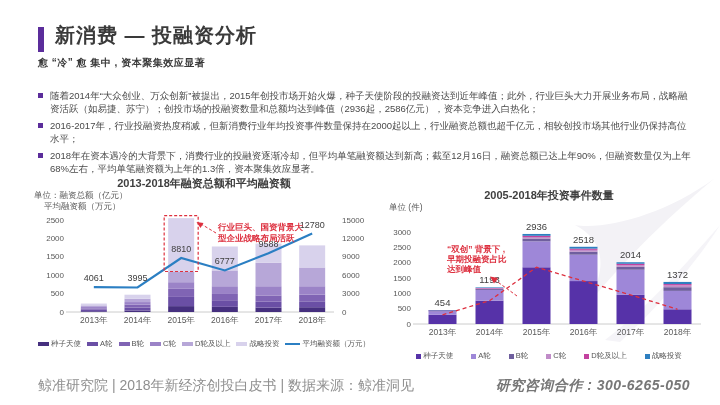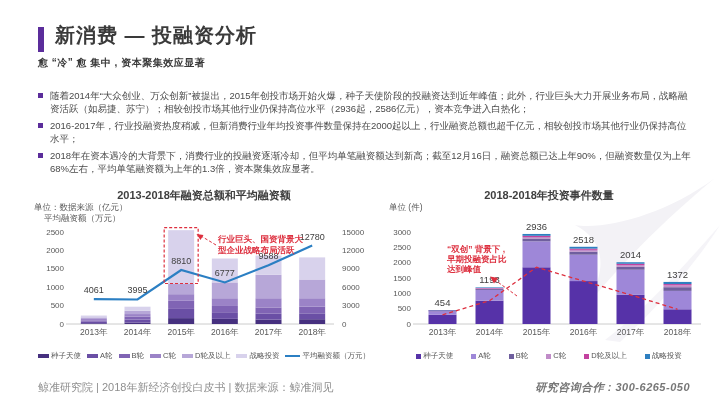--- a/index.html
+++ b/index.html
@@ -4,69 +4,69 @@
 <style>
   html,body{margin:0;padding:0;background:#ffffff;}
   .slide{position:relative;width:720px;height:405px;background:#ffffff;overflow:hidden;
          font-family:"Liberation Sans","DejaVu Sans",sans-serif;color:#3c3c3c;}
   .accent{position:absolute;left:38px;top:27px;width:6px;height:25px;background:#5B2D9B;}
   .title{position:absolute;left:55px;top:22px;margin:0;font-size:20px;font-weight:bold;color:#3a3a3a;letter-spacing:1px;}
   .subtitle{position:absolute;left:38px;top:56px;margin:0;font-size:10px;font-weight:bold;color:#3a3a3a;letter-spacing:.5px;}
   .bullets{position:absolute;left:38px;top:89px;width:655px;}
   .bullet{display:flex;margin-bottom:4px;font-size:9.5px;line-height:13px;color:#4a4a4a;}
   .bullet .marker{flex:0 0 auto;width:5px;height:5px;background:#5B2D9B;margin:4px 7px 0 0;}
-  .chartL{position:absolute;left:28px;top:188px;width:352px;}
+  .chartL{position:absolute;left:28px;top:176px;width:352px;}
   .chartR{position:absolute;left:383px;top:188px;width:332px;}
   .chart-title{text-align:center;font-size:11px;font-weight:bold;color:#3f3f3f;height:14px;}
   .units{height:22px;font-size:8.5px;color:#595959;line-height:11px;padding-left:6px;}
   .units .u2{padding-left:10px;}
   svg{display:block;}
   svg text{font-family:"Liberation Sans","DejaVu Sans",sans-serif;}
   .legend{display:flex;justify-content:center;align-items:center;margin-top:9px;font-size:7.5px;color:#555;}
   .legend .li{display:flex;align-items:center;margin:0 3px;}
   .legend .sw{display:inline-block;margin-right:2px;}
   .legR .li{margin:0 9px;}
   .footer{position:absolute;left:38px;right:30px;bottom:10px;display:flex;justify-content:space-between;
-          font-size:11px;color:#8f8f8f;}
+          font-size:14px;color:#8f8f8f;}
   .footer-right{font-style:italic;font-weight:bold;color:#777;letter-spacing:.5px;}
   .watermark{position:absolute;left:545px;top:170px;pointer-events:none;}
 </style>
 </head>
 <body>
 
 <div class="slide">
 
   <svg class="watermark" width="180" height="175" viewBox="0 0 180 175">
     <path d="M20,160 C55,120 95,70 170,8 C120,45 60,60 30,55 C70,75 60,120 20,160 Z" fill="#f3f2f6"></path>
     <path d="M60,170 C100,140 140,95 175,55 C150,95 110,140 75,172 Z" fill="#f5f4f8"></path>
   </svg>
 
   <div class="accent"></div>
   <h1 class="title">新消费 — 投融资分析</h1>
   <h2 class="subtitle">愈 “冷” 愈 集中 , 资本聚集效应显著</h2>
 
   <div class="bullets">
     <div class="bullet">
       <span class="marker"></span>
-      <span>随着2014年“大众创业、万众创新”被提出，2015年创投市场开始火爆，种子天使阶段的投融资达到近年峰值；此外，行业巨头大力开展业务布局，战略融资活跃（如易捷、苏宁）；相较创投市场其他行业仍保持高位水平（2936起，2586亿元），资本竞争进入白热化；</span>
+      <span>随着2014年“大众创业、万众创新”被提出，2015年创投市场开始火爆，种子天使阶段的投融资达到近年峰值；此外，行业巨头大力开展业务布局，战略融资活跃（如易捷、苏宁）；创投市场的投融资数量和总额均达到峰值（2936起，2586亿元），资本竞争进入白热化；</span>
     </div>
     <div class="bullet">
       <span class="marker"></span>
       <span>2016-2017年，行业投融资热度稍减，但新消费行业年均投资事件数量保持在2000起以上，行业融资总额也超千亿元，相较创投市场其他行业仍保持高位水平；</span>
     </div>
     <div class="bullet">
       <span class="marker"></span>
       <span>2018年在资本遇冷的大背景下，消费行业的投融资逐渐冷却，但平均单笔融资额达到新高；截至12月16日，融资总额已达上年90%，但融资数量仅为上年68%左右，平均单笔融资额为上年的1.3倍，资本聚集效应显著。</span>
     </div>
   </div>
 
   <div class="chartL">
     <div class="chart-title">2013-2018年融资总额和平均融资额</div>
     <div class="units">
-      <div>单位：数据来源（亿元）</div>
+      <div>单位：融资总额（亿元）</div>
       <div class="u2">平均融资额（万元）</div>
     </div>
     <svg id="svgL" width="352" height="118" viewBox="0 0 352 118">
         <line x1="38" y1="100" x2="306" y2="100" stroke="#cccccc" stroke-width="1"></line>
         <text x="36" y="102.5" text-anchor="end" font-size="8" fill="#595959">0</text>
         <text x="36" y="84.1" text-anchor="end" font-size="8" fill="#595959">500</text>
         <text x="36" y="65.69999999999999" text-anchor="end" font-size="8" fill="#595959">1000</text>
         <text x="36" y="47.300000000000004" text-anchor="end" font-size="8" fill="#595959">1500</text>
         <text x="36" y="28.89999999999999" text-anchor="end" font-size="8" fill="#595959">2000</text>
         <text x="36" y="10.5" text-anchor="end" font-size="8" fill="#595959">2500</text>
@@ -157,21 +157,21 @@
           <span>战略投资</span>
         </span>
         <span class="li">
           <span class="sw" style="width: 15px; height: 2px; background: rgb(43, 127, 195);"></span>
           <span>平均融资额（万元）</span>
         </span>
       </div>
   </div>
 
   <div class="chartR">
-    <div class="chart-title">2018-2018年投资事件数量</div>
+    <div class="chart-title">2005-2018年投资事件数量</div>
     <div class="units">
       <div>单位 (件)</div>
     </div>
     <svg id="svgR" width="332" height="118" viewBox="0 0 332 118">
         <line x1="30" y1="100" x2="318" y2="100" stroke="#cccccc" stroke-width="1"></line>
         <text x="28" y="102.5" text-anchor="end" font-size="8" fill="#595959">0</text>
         <text x="28" y="87.16666666666667" text-anchor="end" font-size="8" fill="#595959">500</text>
         <text x="28" y="71.83333333333334" text-anchor="end" font-size="8" fill="#595959">1000</text>
         <text x="28" y="56.5" text-anchor="end" font-size="8" fill="#595959">1500</text>
         <text x="28" y="41.16666666666667" text-anchor="end" font-size="8" fill="#595959">2000</text>

